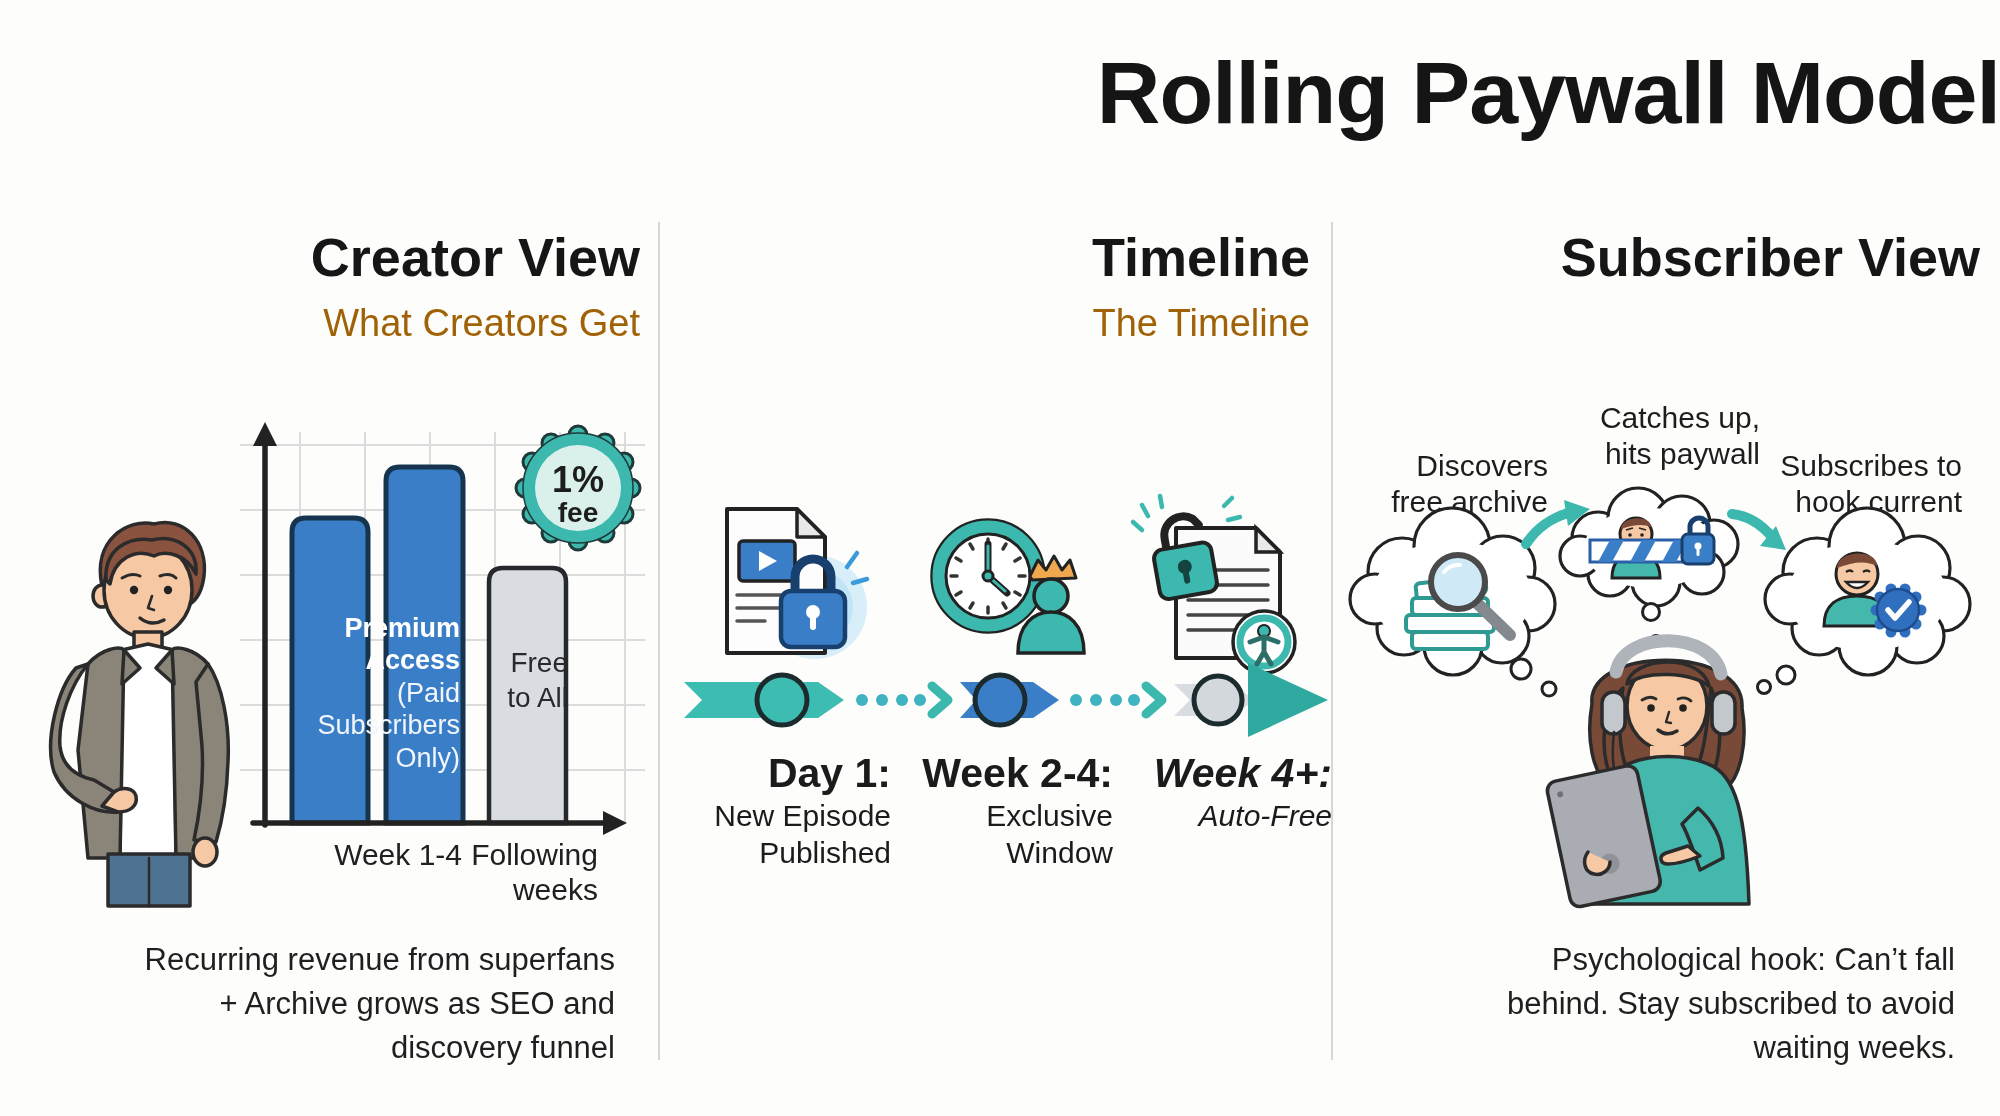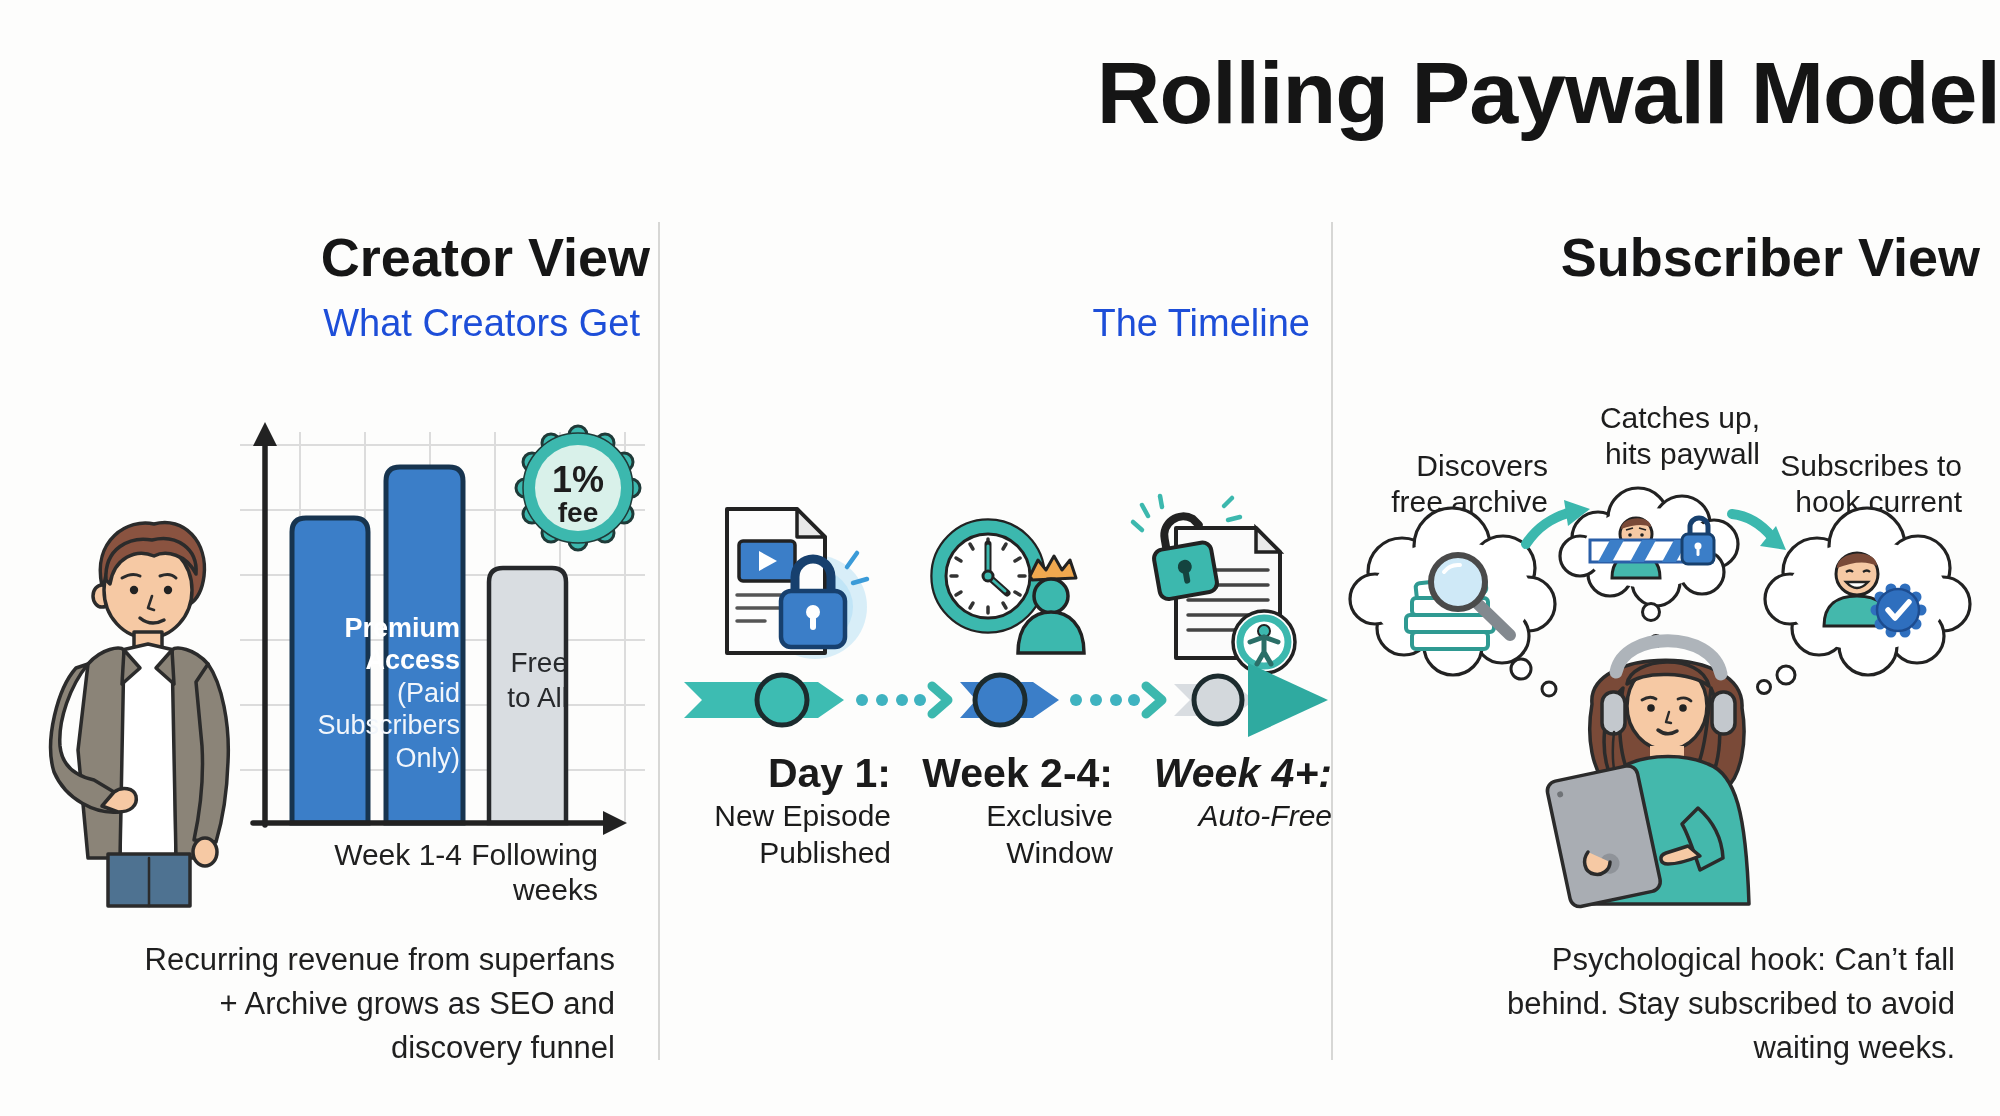--- a/index.html
+++ b/index.html
@@ -2,21 +2,21 @@
 <html><head>
 <meta charset="utf-8">
 <style>
   html,body{margin:0;padding:0;background:#e9e9e9;}
   #canvas{position:relative;width:2000px;height:1116px;background:#fdfdfc;overflow:hidden;
           font-family:"Liberation Sans",sans-serif;color:#1b1b1b;}
   .abs{position:absolute;}
   .ctr{text-align:right;}
   .title{font-size:88px;font-weight:800;letter-spacing:-1px;color:#151515;}
   .h2{font-size:54px;font-weight:700;color:#161616;}
-  .sub{font-size:38px;font-weight:400;color:#1d4ed8;}
+  .sub{font-size:38px;font-weight:400;color:#a16207;}
   .divider{width:2px;background:#d7d7d5;}
   .footer{font-size:31px;line-height:1.42;color:#1f1f1f;margin-top:8px;}
   .barlabel-bold{font-size:27px;font-weight:700;color:#ffffff;line-height:1.2;}
   .barlabel{font-size:27px;font-weight:400;color:#f2f6fb;line-height:1.2;}
   .freelabel{font-size:28px;color:#27292c;line-height:1.25;}
   .xlab{font-size:30px;color:#202020;line-height:1.15;}
   .stage-title{font-size:41px;font-weight:700;line-height:1.22;}
   .stage-line{font-size:30px;font-weight:400;line-height:1.22;}
   .thought{font-size:30px;line-height:1.2;color:#1d1d1d;}
   svg{display:block;}
@@ -24,21 +24,21 @@
 </head>
 <body>
 
 <div id="canvas">
 
   <div class="abs ctr title" style="left:0;top:42px;width:2000px;">Rolling Paywall Model</div>
 
   <div class="abs divider" style="left:658px;top:222px;height:838px;"></div>
   <div class="abs divider" style="left:1331px;top:222px;height:838px;"></div>
 
-  <div class="abs ctr h2" style="left:30px;top:226px;width:620px;">Creator View</div>
+  <div class="abs ctr h2" style="left:20px;top:226px;width:620px;">Creator View</div>
   <div class="abs ctr sub" style="left:20px;top:302px;width:620px;">What Creators Get</div>
 
   <svg class="abs" style="left:18px;top:500px;" width="252" height="408" viewBox="0 0 252 408">
     <g stroke="#2b2b2b" stroke-width="3.5" stroke-linejoin="round" stroke-linecap="round">
       <path d="M84,86 C74,40 110,18 136,24 C166,16 190,42 186,76 C184,92 178,100 172,104 L166,78 C158,60 142,54 132,58 C112,52 94,62 90,86 Z" fill="#8a5340"></path>
       <ellipse cx="84" cy="96" rx="9" ry="11" fill="#f6c9a4"></ellipse>
       <ellipse cx="130" cy="90" rx="44" ry="48" fill="#f6c9a4"></ellipse>
       <path d="M88,80 C86,48 112,36 134,40 C158,34 180,48 178,74 C168,54 148,50 136,56 C118,48 96,58 92,84 Z" fill="#8a5340"></path>
       <path d="M104,78 q10,-6 18,-2" fill="none" stroke-width="3"></path>
       <path d="M142,76 q10,-4 16,2" fill="none" stroke-width="3"></path>
@@ -117,20 +117,21 @@
     <text x="68" y="72" text-anchor="middle" font-size="36" font-weight="700" fill="#1d1d1d">1%</text>
     <text x="68" y="102" text-anchor="middle" font-size="28" font-weight="700" fill="#1d1d1d">fee</text>
   </svg>
 
   <div class="abs ctr footer" style="left:55px;top:930px;width:560px;">
     <div>Recurring revenue from superfans</div>
     <div>+ Archive grows as SEO and</div>
     <div>discovery funnel</div>
   </div>
 
+  <div class="abs ctr h2" style="left:680px;top:226px;width:630px;">Timeline</div>
   <div class="abs ctr sub" style="left:680px;top:302px;width:630px;">The Timeline</div>
 
   <svg class="abs" style="left:705px;top:495px;" width="165" height="170" viewBox="0 0 165 170">
     <circle cx="110" cy="112" r="52" fill="#aadcf5" opacity="0.45"></circle>
     <circle cx="110" cy="112" r="38" fill="#aadcf5" opacity="0.5"></circle>
     <path d="M22,14 H92 L120,42 V158 H22 Z" fill="#fdfdfd" stroke="#222" stroke-width="4" stroke-linejoin="round"></path>
     <path d="M92,14 L92,42 H120 Z" fill="#e8e8e8" stroke="#222" stroke-width="3.5" stroke-linejoin="round"></path>
     <rect x="34" y="46" width="56" height="40" rx="4" fill="#3b7ec8" stroke="#222" stroke-width="3.5"></rect>
     <path d="M54,56 L54,76 L72,66 Z" fill="#ffffff"></path>
     <g stroke="#555" stroke-width="3.5" stroke-linecap="round">

